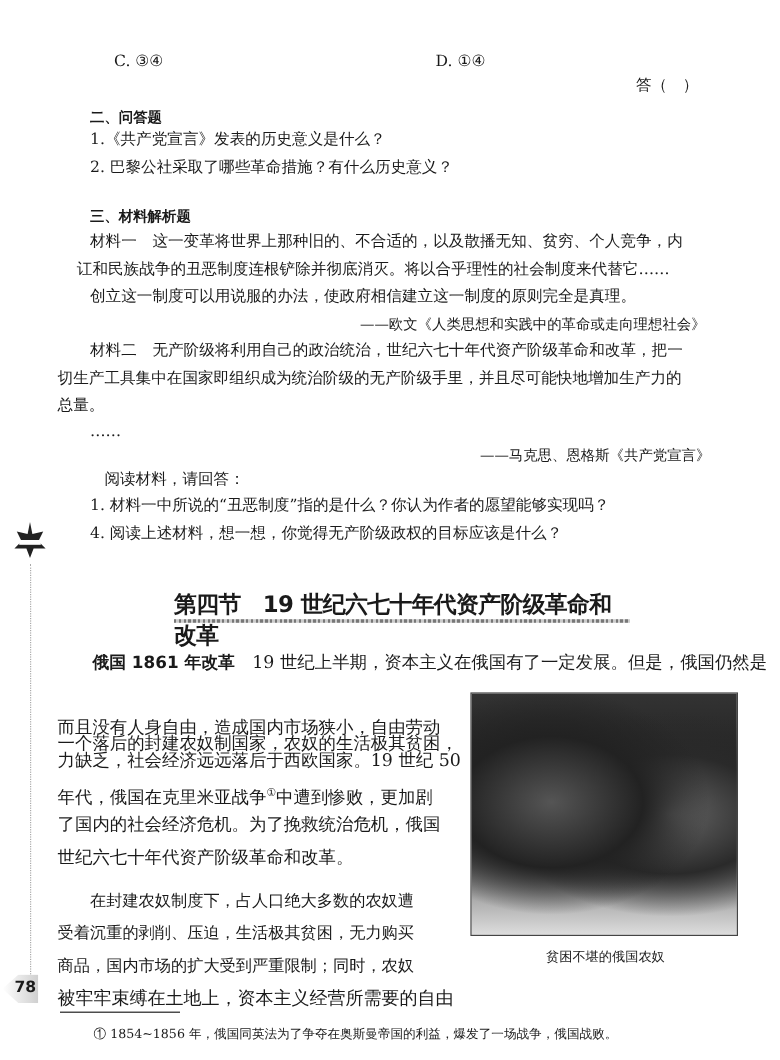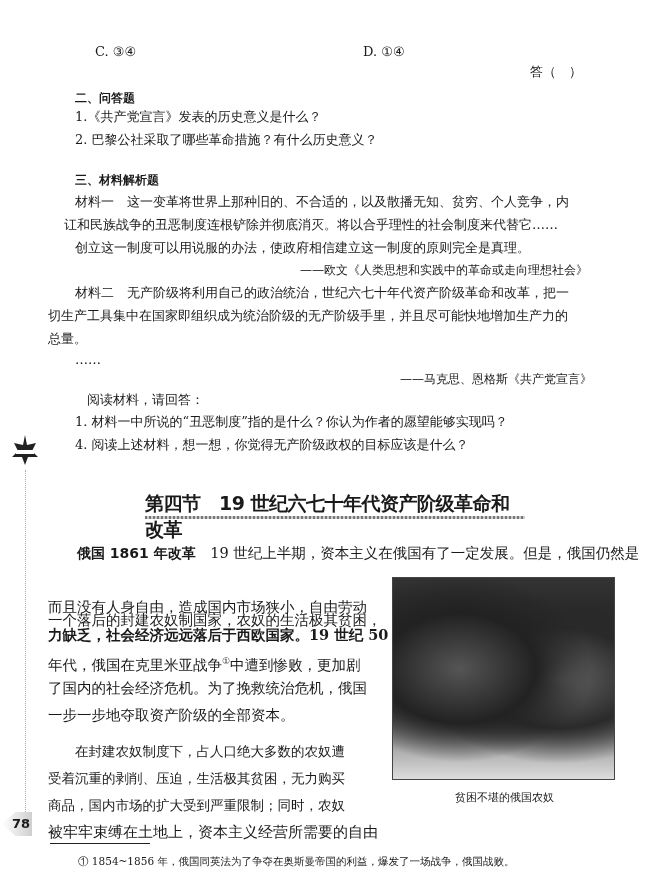--- a/index.html
+++ b/index.html
@@ -59,24 +59,24 @@
 <div class="margin-line"></div>
 
 <div class="sect">第四节　19 世纪六七十年代资产阶级革命和改革</div>
 <div class="sect-rule"></div>
 
 <div class="abs body2" style="left:77px;top:540px;">
   <b style="font-family:'DejaVu Sans','Liberation Sans',sans-serif;font-size:14px;">俄国 1861 年改革</b><span>　19 世纪上半期，资本主义在俄国有了一定发展。但是，俄国仍然是</span>
 </div>
 <div class="abs body2" style="left:48px;top:567px;margin-top:40px;">一个落后的封建农奴制国家，农奴的生活极其贫困，</div>
 <div class="abs body2" style="left:48px;top:594px;">而且没有人身自由，造成国内市场狭小，自由劳动</div>
-<div class="abs body2" style="left:48px;top:621px;font-weight:bold;">力缺乏，社会经济远远落后于西欧国家。19 世纪 50</div>
+<div class="abs body2" style="left:48px;top:621px;">力缺乏，社会经济远远落后于西欧国家。19 世纪 50</div>
 <div class="abs body2" style="left:48px;top:648px;"><span>年代，俄国在克里米亚战争</span><span class="sup">①</span><span>中遭到惨败，更加剧</span></div>
 <div class="abs body2" style="left:48px;top:675px;">了国内的社会经济危机。为了挽救统治危机，俄国</div>
-<div class="abs body2" style="left:48px;top:702px;">一步一步地夺取资产阶级的全部资本。</div>
+<div class="abs body2" style="left:48px;top:702px;">世纪六七十年代资产阶级革命和改革。</div>
 
 <div class="abs body2" style="left:48px;top:738px;font-size:13.5px;">　　在封建农奴制度下，占人口绝大多数的农奴遭</div>
 <div class="abs body2" style="left:48px;top:765px;font-size:13.5px;">受着沉重的剥削、压迫，生活极其贫困，无力购买</div>
 <div class="abs body2" style="left:48px;top:792px;font-size:13.5px;">商品，国内市场的扩大受到严重限制；同时，农奴</div>
 <div class="abs body2" style="left:48px;top:819px;font-size:15px;">被牢牢束缚在土地上，资本主义经营所需要的自由</div>
 
 <div class="photo"></div>
 <div class="abs" style="left:455px;top:790px;font-size:11px;">贫困不堪的俄国农奴</div>
 
 <div class="fn-rule"></div>

